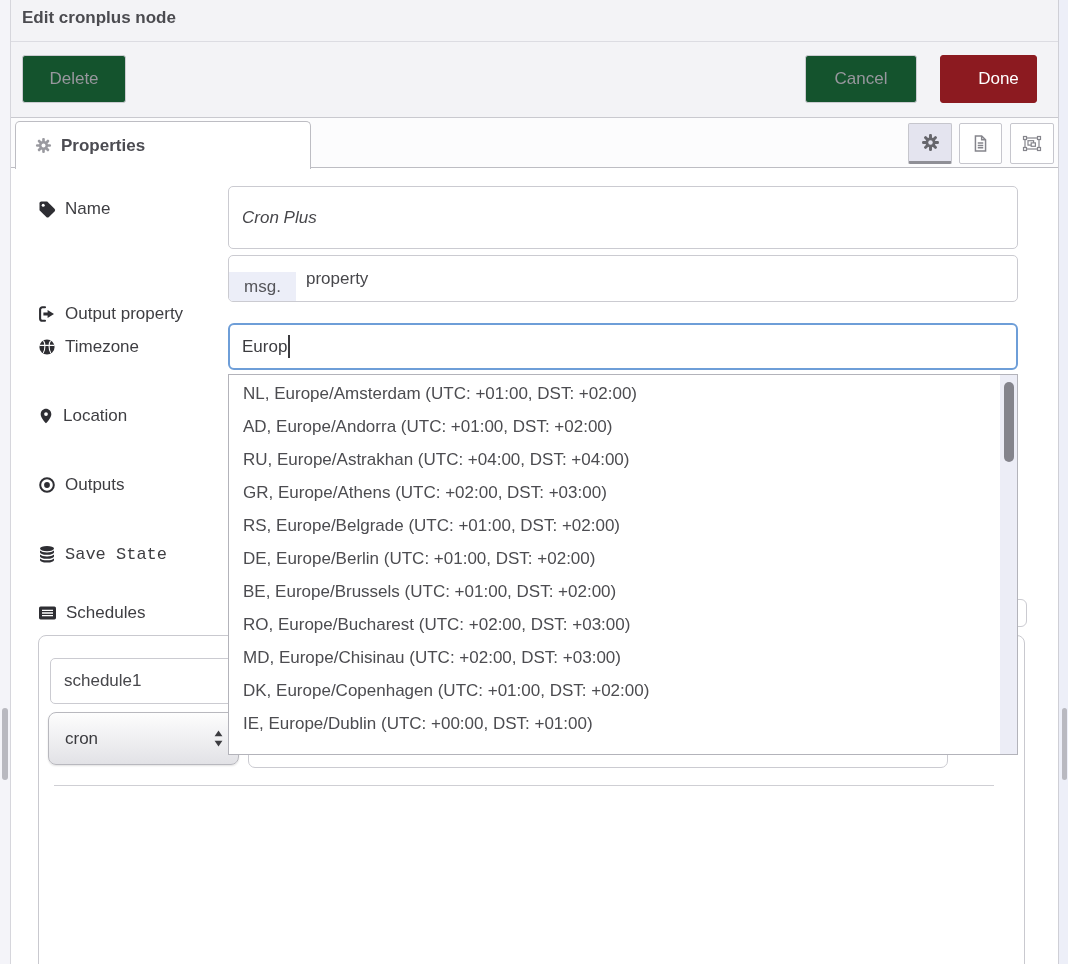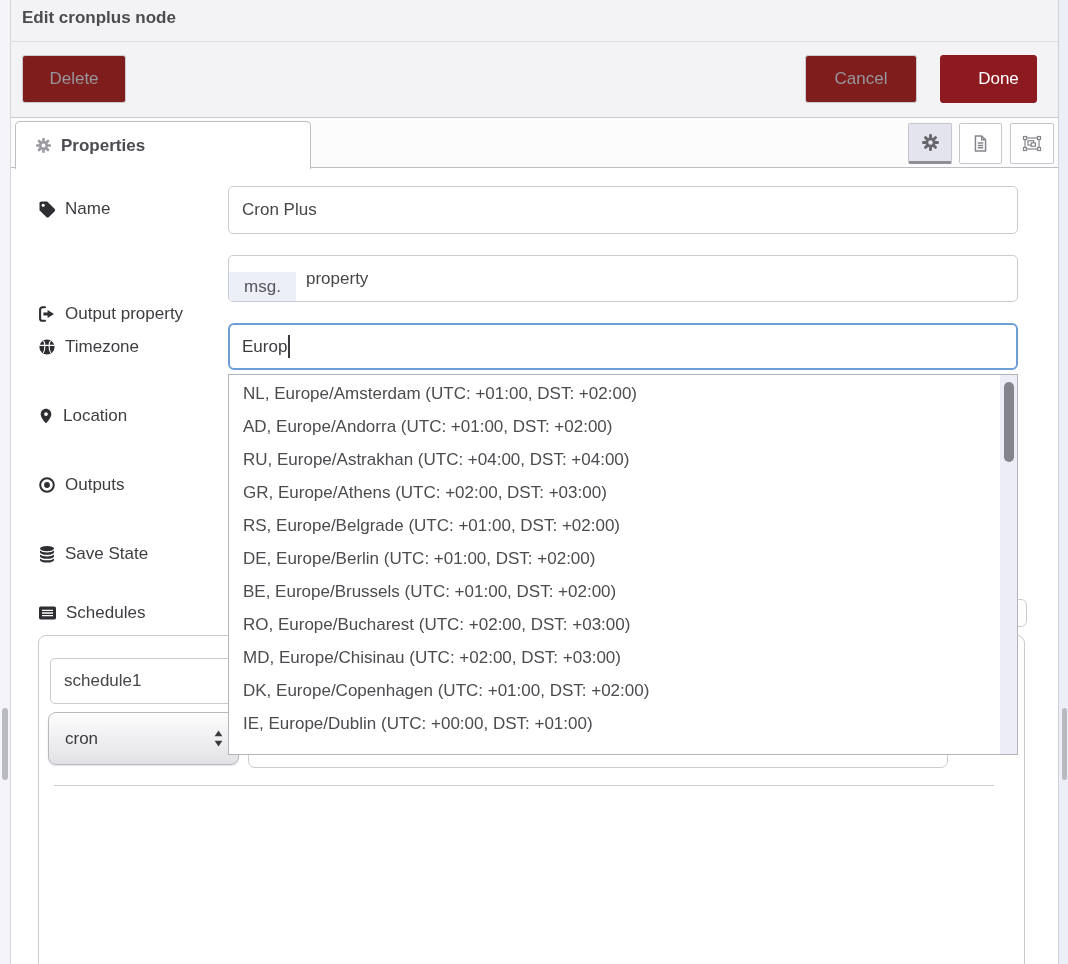--- a/index.html
+++ b/index.html
@@ -14,21 +14,21 @@
   .left-strip  { left:0; top:0; width:11px; height:964px; background:#f4f4f9; border-right:1px solid #d6d6dc; }
   .right-strip { left:1058px; top:0; width:10px; height:964px; background:#edeff8; border-left:1px solid #cfcfd6; }
   .strip-thumb { position:absolute; background:#b9b9c0; border-radius:3px; }
 
   
   .tray-header  { left:11px; top:0; width:1047px; height:42px; background:#f3f3f6; border-bottom:1px solid #dcdce2; }
   .tray-title   { position:absolute; left:11px; top:8px; font-size:17px; font-weight:bold; color:#4b4b50; }
   .tray-toolbar { left:11px; top:42px; width:1047px; height:76px; background:#f3f3f6; border-bottom:1px solid #c9c9cf; }
   .btn {
     position:absolute; height:48px; border:1px solid #cbcbd1; border-radius:3px;
-    background:#7f1d1d; color:#97979d; font-size:17px; font-family:inherit;
+    background:#14532d; color:#97979d; font-size:17px; font-family:inherit;
     display:flex; align-items:center; justify-content:center; cursor:pointer;
   }
   .btn.primary { background:#8c1a20; border-color:#8c1a20; color:#fff;padding-left:20px; }
 
   
   .tab-row { left:11px; top:118px; width:1047px; height:50px; background:#fcfcfd; border-bottom:1px solid #bdbdc3; }
   .tab {
     position:absolute; left:15px; top:121px; width:296px; height:48px; z-index:2;
     background:#fff; border:1px solid #bdbdc3; border-bottom:none; border-radius:5px 5px 0 0;
     display:flex; align-items:center; gap:9px; padding-left:19px;
@@ -143,21 +143,21 @@
   </svg>
 </div>
 
 <div class="row-label" style="top:196px;">
   <svg width="18" height="18" viewBox="0 0 18 18">
     <path fill="#2e2e33" d="M1.5 3.3C1.5 2.3 2.3 1.5 3.3 1.5h5.9l7.3 7.3a1.9 1.9 0 0 1 0 2.6l-5.6 5.6a1.9 1.9 0 0 1-2.6 0L1.5 10.2z"></path>
     <circle cx="5.2" cy="5.2" r="1.5" fill="#fff"></circle>
   </svg>
   <span>Name</span>
 </div>
-<input class="text-input" style="left: 228px; top: 186px; width: 790px; height: 48px;" value="Cron Plus">
+<input class="text-input" style="left: 228px; top: 186px; width: 790px; height: 63px; font-style: italic;" value="Cron Plus">
 
 <div class="row-label" style="top:265px;margin-top:36px;">
   <svg width="18" height="18" viewBox="0 0 18 18">
     <path d="M7 2.3H4.4A2.3 2.3 0 0 0 2.1 4.6v8.8a2.3 2.3 0 0 0 2.3 2.3H7" fill="none" stroke="#2e2e33" stroke-width="2.1" stroke-linecap="round"></path>
     <path d="M9.6 4.9 16 9l-6.4 4.1v-2.5H5.4V7.4h4.2z" fill="#2e2e33"></path>
   </svg>
   <span>Output property</span>
 </div>
 <div class="group-input" style="left:228px; top:255px; width:790px; height:47px;">
   <div class="prefix">msg.</div>
@@ -185,21 +185,21 @@
 </div>
 
 <div class="row-label" style="top:472px;">
   <svg width="18" height="18" viewBox="0 0 18 18">
     <circle cx="9" cy="9" r="6.8" fill="none" stroke="#2e2e33" stroke-width="2"></circle>
     <circle cx="9" cy="9" r="2.9" fill="#2e2e33"></circle>
   </svg>
   <span>Outputs</span>
 </div>
 
-<div class="row-label" style="top:541px;">
+<div class="row-label" style="top:541px;font-family:Liberation Mono, monospace;">
   <svg width="18" height="18" viewBox="0 0 18 18">
     <g fill="#2e2e33">
       <ellipse cx="9" cy="3.6" rx="7" ry="2.6"></ellipse>
       <path d="M2 5.6v1.6c0 1.4 3.1 2.6 7 2.6s7-1.2 7-2.6V5.6c-1.3 1.2-3.9 1.9-7 1.9S3.3 6.8 2 5.6z"></path>
       <path d="M2 9.6v1.6c0 1.4 3.1 2.6 7 2.6s7-1.2 7-2.6V9.6c-1.3 1.2-3.9 1.9-7 1.9s-5.7-.7-7-1.9z"></path>
       <path d="M2 13.4V15c0 1.4 3.1 2.6 7 2.6s7-1.2 7-2.6v-1.6c-1.3 1.2-3.9 1.9-7 1.9s-5.7-.7-7-1.9z"></path>
     </g>
   </svg>
   <span>Save State</span>
 </div>

